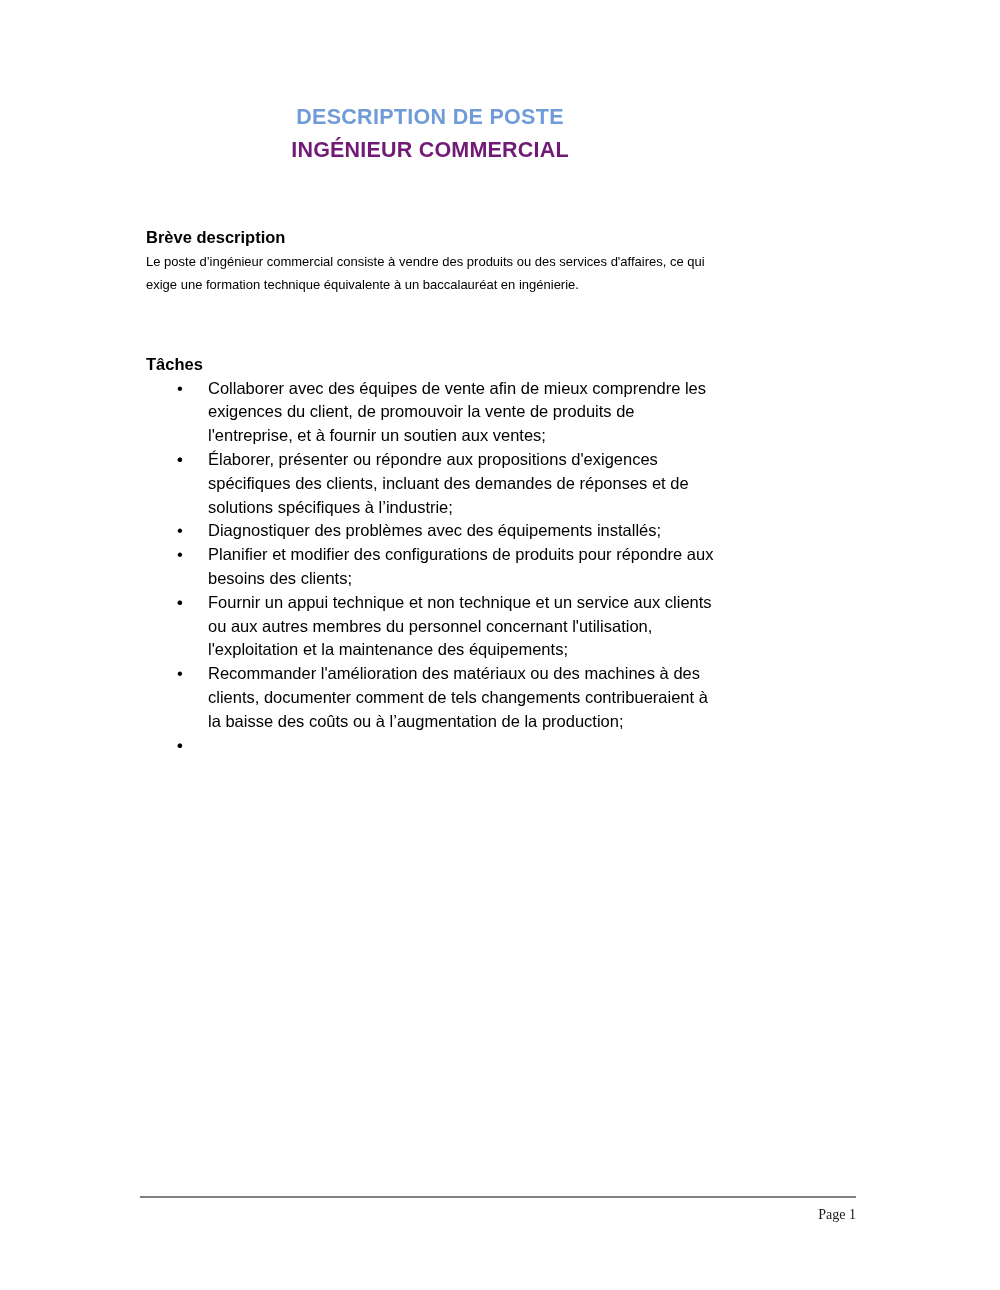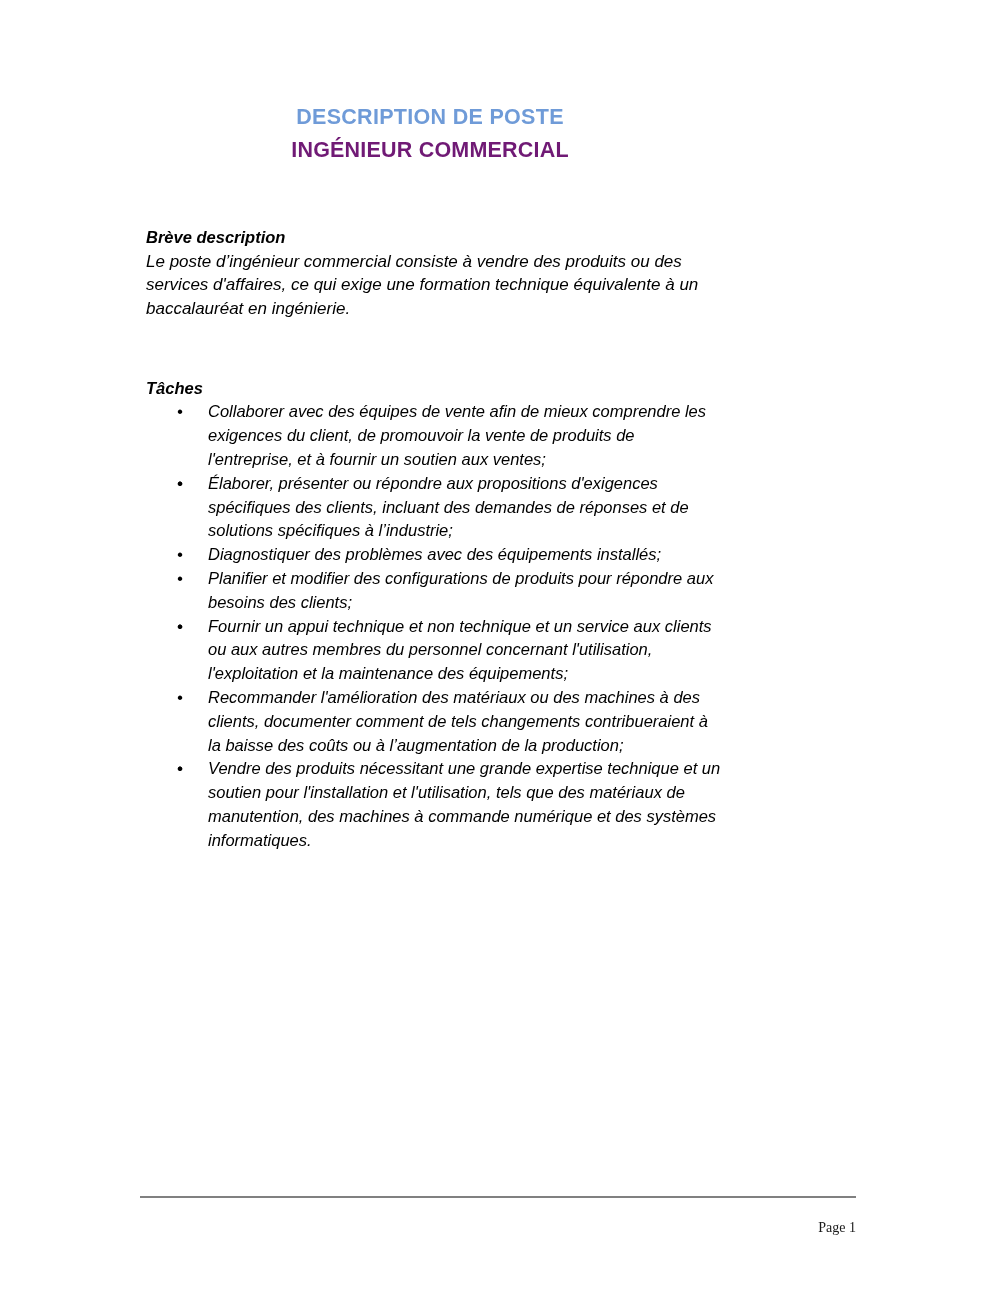--- a/index.html
+++ b/index.html
@@ -46,32 +46,31 @@
     margin: 6px 0 0 0;
     color: #701a75;
   }
 
   
   .content {
     position: absolute;
     left: 146px;
     top: 226px;
     width: 580px;
-    font-style: italic;
   }
 
   .section-heading {
     font-size: 16.5px;
     font-weight: bold;
     line-height: 23.5px;
     margin: 0 0 0 0;
   }
 
   .para {
-    font-size: 17px;
+    font-size: 13px;
     line-height: 23.8px;
     margin: 0;
     width: 560px;
   }
 
   .spacer-lg { height: 56px; }
 
   ul.tasks {
     list-style: none;
     margin: 0;
@@ -104,21 +103,21 @@
     width: 100%;
     height: 2px;
     background: #808080;
   }
   .footer-text {
     text-align: right;
     font-family: "Liberation Serif", serif;
     font-size: 14px;
     line-height: 18px;
     color: #1a1a1a;
-    padding-top: 21px;
+    padding-top: 8px;
   }
 </style>
 </head>
 <body>
 
 <div class="page">
 
   <div class="title-block">
     <h1 class="doc-title" id="doc-title" style="color: rgb(111, 155, 216);">DESCRIPTION DE POSTE</h1>
     <h2 class="doc-subtitle">INGÉNIEUR COMMERCIAL</h2>
@@ -138,21 +137,21 @@
       <ul class="tasks" id="tasks-list">
           <li><span class="bullet">•</span><span>Collaborer avec des équipes de vente afin de mieux comprendre les exigences du client, de promouvoir la vente de produits de l'entreprise, et à fournir un soutien aux ventes;</span></li>
           <li><span class="bullet">•</span></li>
           <li><span class="bullet">•</span><span>Élaborer, présenter ou répondre aux propositions d'exigences spécifiques des clients, incluant des demandes de réponses et de solutions spécifiques à l’industrie;</span></li>
           <li><span class="bullet">•</span><span>Diagnostiquer des problèmes avec des équipements installés;</span></li>
           <li><span class="bullet">•</span><span>Planifier et modifier des configurations de produits pour répondre aux besoins des clients;</span></li>
           <li><span class="bullet">•</span></li>
           <li><span class="bullet">•</span><span>Fournir un appui technique et non technique et un service aux clients ou aux autres membres du personnel concernant l'utilisation, l'exploitation et la maintenance des équipements;</span></li>
           <li><span class="bullet">•</span><span>Recommander l'amélioration des matériaux ou des machines à des clients, documenter comment de tels changements contribueraient à la baisse des coûts ou à l’augmentation de la production;</span></li>
           <li><span class="bullet">•</span></li>
-          <li><span class="bullet">•</span><span>Vendre des produits nécessitant une grande expertise technique et un soutien pour l'installation et l'utilisation, tels que des matériaux de manutention, des machines à commande numérique et des systèmes informatiques.</span></li>
+          <li><span class="bullet">•</span></li>
         </ul>
     </div>
 
   </div>
 
   <div class="footer">
     <div class="footer-rule" style="background: rgb(128, 128, 128);"></div>
     <div class="footer-text">Page 1</div>
   </div>
 

